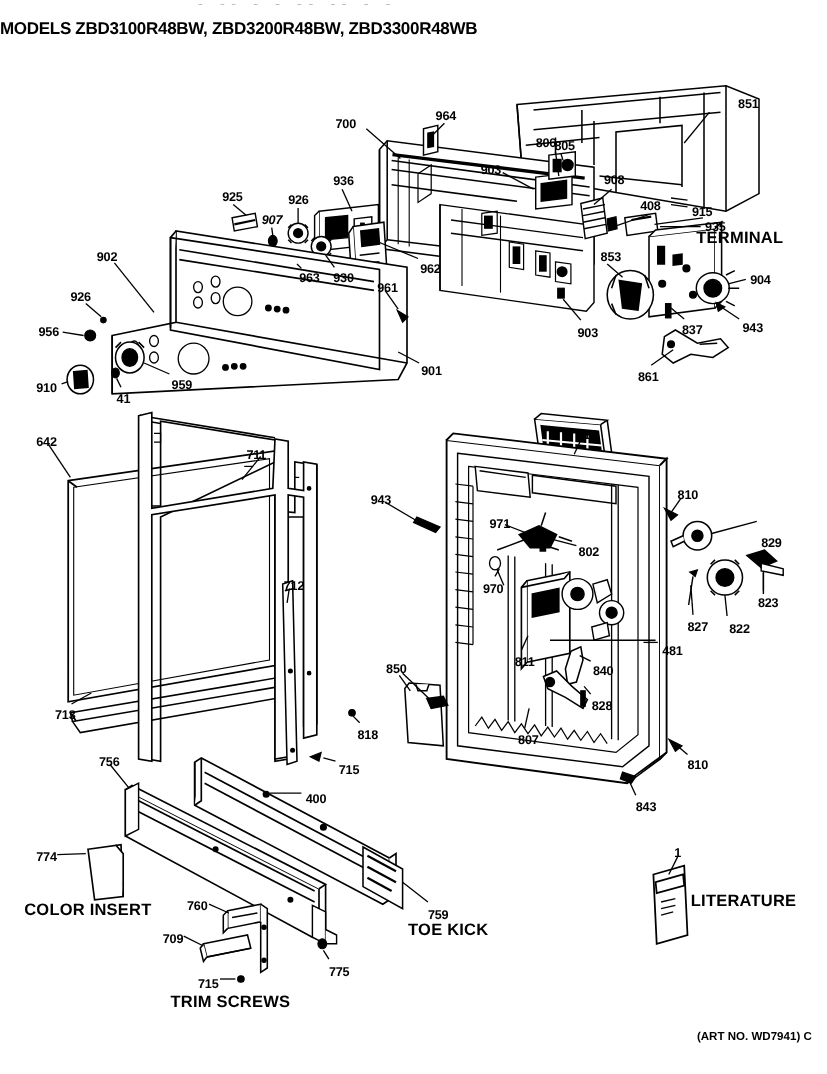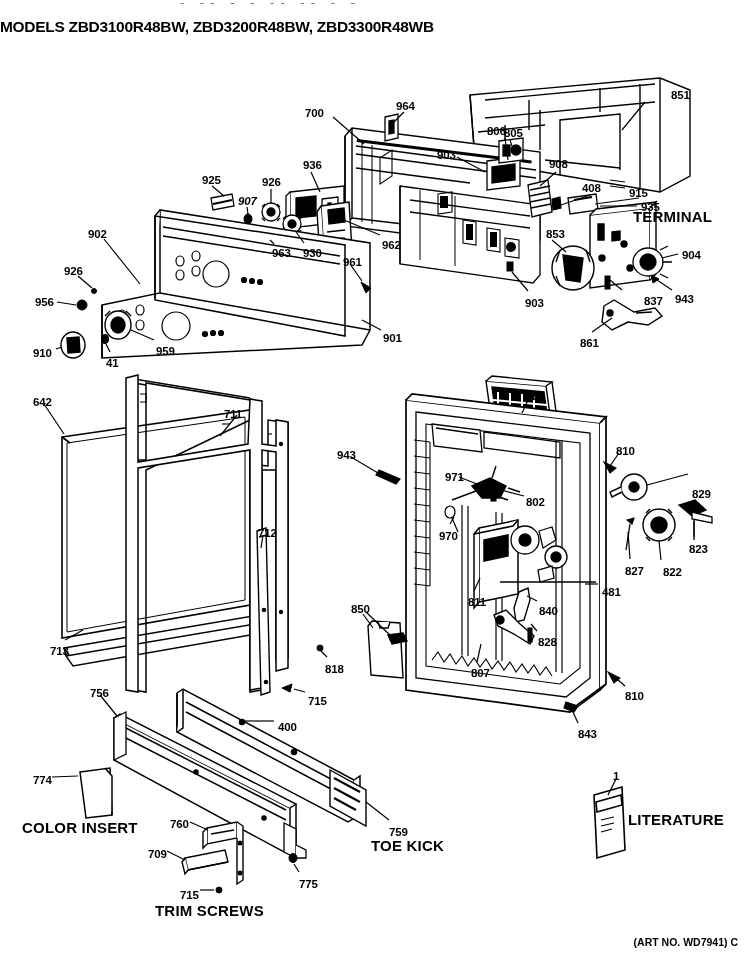--- a/index.html
+++ b/index.html
@@ -674,21 +674,21 @@
       <div class="lbl" style="left: 641px; top: 202px;">935</div>
       <div class="lbl" style="left: 303px; top: 160px;">936</div>
       <div class="lbl" style="left: 202px; top: 175px;">925</div>
       <div class="lbl" style="left: 262px; top: 177px;">926</div>
       <div class="lbl" style="left: 238px; top: 196px; font-style: italic;">907</div>
       <div class="lbl" style="left: 272px; top: 248px;">963</div>
       <div class="lbl" style="left: 303px; top: 248px;">930</div>
       <div class="lbl" style="left: 382px; top: 240px;">962</div>
       <div class="lbl" style="left: 546px; top: 229px;">853</div>
       <div class="lbl" style="left: 682px; top: 250px;">904</div>
-      <div class="lbl" style="left: 644px; top: 296px;">837</div>
+      <div class="lbl" style="left: 620px; top: 296px;">837</div>
       <div class="lbl" style="left: 675px; top: 294px;">943</div>
       <div class="lbl" style="left: 580px; top: 338px;">861</div>
       <div class="lbl" style="left: 88px; top: 229px;">902</div>
       <div class="lbl" style="left: 64px; top: 266px;">926</div>
       <div class="lbl" style="left: 35px; top: 297px;">956</div>
       <div class="lbl" style="left: 33px; top: 348px;">910</div>
       <div class="lbl" style="left: 106px; top: 358px;">41</div>
       <div class="lbl" style="left: 156px; top: 346px;">959</div>
       <div class="lbl" style="left: 343px; top: 257px;">961</div>
       <div class="lbl" style="left: 383px; top: 333px;">901</div>

